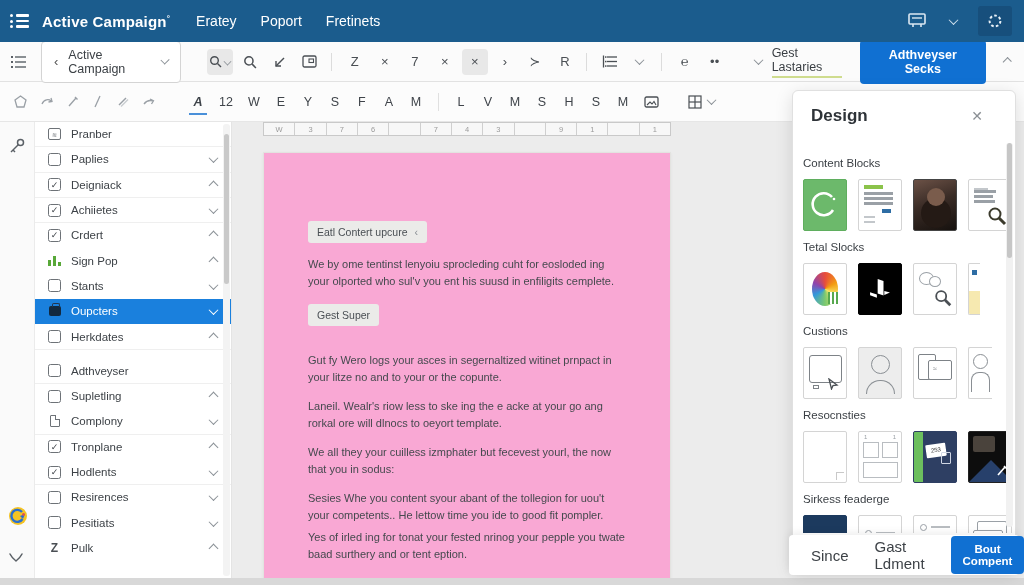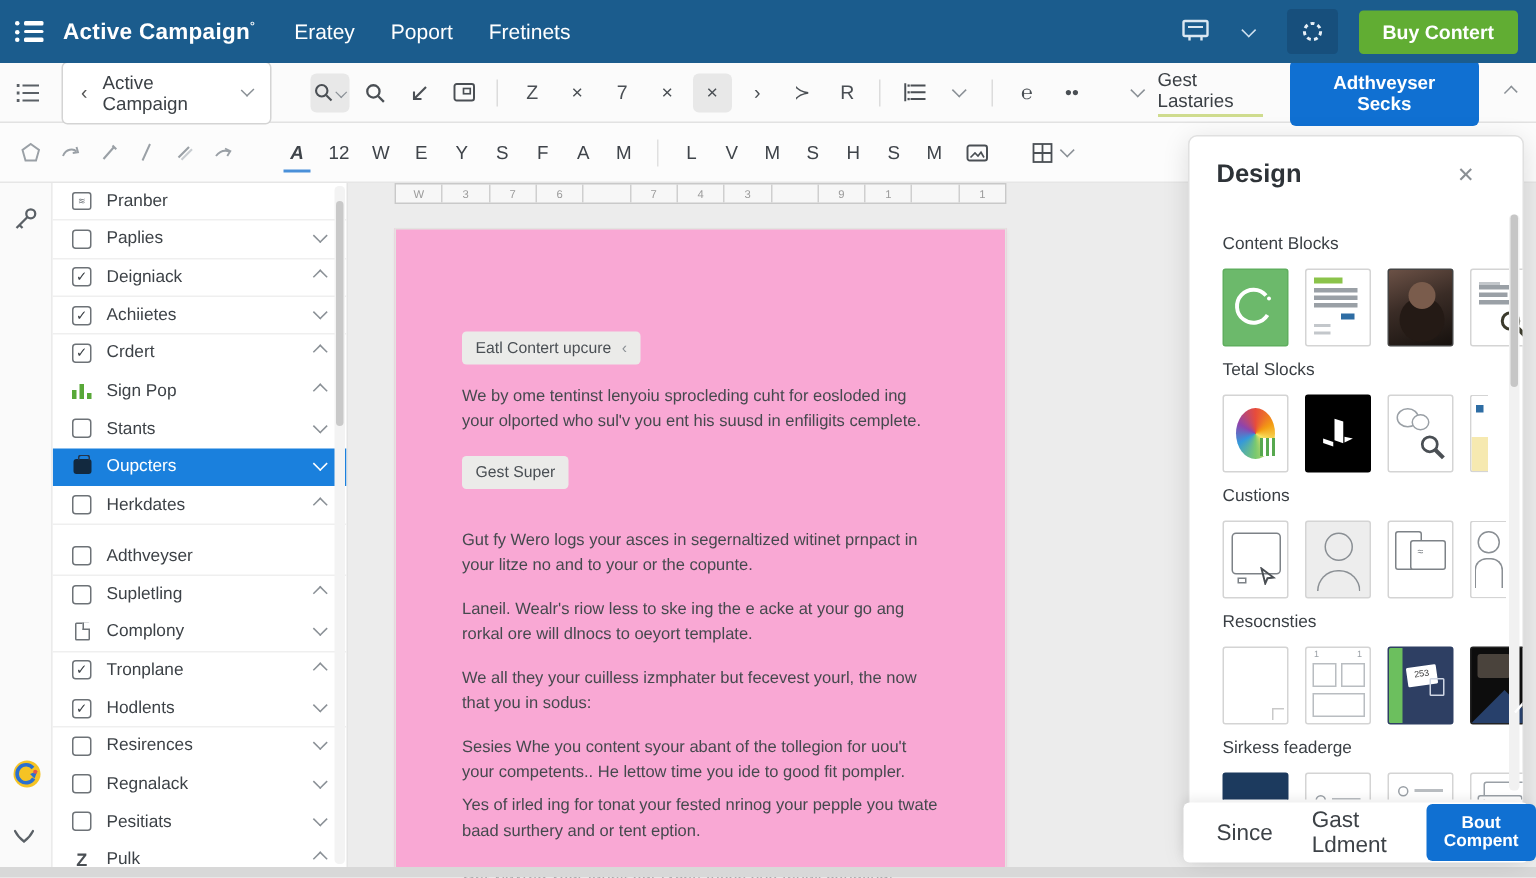--- a/index.html
+++ b/index.html
@@ -87,21 +87,21 @@
   .chip { display:inline-flex; align-items:center; gap:7px; background:#ebebe9; border-radius:3px; padding:5px 9px; font-size:10.5px; color:#4a4f54; cursor:pointer; }
   .para { font-size:11px; line-height:16.5px; color:#45494e; margin-top:13px; }
   .para.gap { margin-top:26px; }
   .page-endline { position:absolute; left:40px; right:40px; bottom:2px; height:1px; background:#b9b9b6; }
 
   
   .panel { position:absolute; left:792px; top:90px; width:224px; height:480px; background:#fff; border:1px solid #e0e0e0; border-radius:6px; box-shadow:0 4px 18px rgba(0,0,0,.13); z-index:40; }
   .panel-head { display:flex; align-items:center; justify-content:space-between; padding:15px 32px 8px 18px; }
   .panel-title { font-size:17px; font-weight:bold; color:#2e3338; }
   .panel-close { font-size:14px; color:#8a8f94; cursor:pointer; }
-  .panel-body { position:absolute; top:48px; bottom:36px; left:0; right:0; overflow:hidden; padding:8px 18px 0 22px; }
+  .panel-body { position:absolute; top:48px; bottom:36px; left:0; right:0; overflow:hidden; padding:8px 18px 0 10px; }
   .sec-label { font-size:11.5px; color:#3a3f44; margin:10px 0 10px 0; }
   .tiles { display:flex; gap:11px; margin-bottom:6px; }
   .tile { width:44px; height:52px; border:1px solid #d4d4d4; border-radius:2px; background:#fff; position:relative; overflow:hidden; cursor:grab; flex:none; }
   .tile.cut { width:12px; border-right:none; border-radius:2px 0 0 2px; }
   .tile.cut2 { width:24px; border-right:none; border-radius:2px 0 0 2px; }
   .panel-scroll { position:absolute; right:2px; top:52px; bottom:42px; width:7px; background:#f1f1f1; border-radius:3px; }
   .panel-thumb { position:absolute; right:1px; top:0; width:5px; height:115px; background:#c6c6c6; border-radius:3px; }
   .panel-foot { position:absolute; left:-4px; right:-4px; bottom:-6px; height:40px; background:#fff; border-radius:4px; box-shadow:0 -2px 8px rgba(0,0,0,.08); display:flex; align-items:center; gap:26px; padding:0 12px 0 22px; }
   .foot-link { font-size:15px; color:#3d4247; cursor:pointer; }
   .panel-foot .btn-blue { margin-left:auto; padding:7px 12px; font-size:11.5px; }
@@ -184,21 +184,20 @@
           </svg>
       </span>
       <span class="nav-ic">
           <span class="chev down"></span>
         </span>
       <span class="gear-box">
         <svg width="16" height="16" viewBox="0 0 16 16">
             <circle cx="8" cy="8" r="5.4" fill="none" stroke="#e7f0f7" stroke-width="2" stroke-dasharray="2.6 2.2"></circle>
           </svg>
       </span>
-      <button class="btn-green">Buy Contert</button>
     </div>
   </div>
 
   <div class="toolbar2">
     <span class="tb-list-ic">
       <svg width="16" height="14" viewBox="0 0 16 14">
           <g stroke="#5a6066" stroke-width="1.4">
             <line x1="4" y1="2" x2="15" y2="2"></line>
             <line x1="4" y1="7" x2="15" y2="7"></line>
             <line x1="4" y1="12" x2="15" y2="12"></line>
@@ -485,25 +484,20 @@
       <span class="lbl">Hodlents</span>
       <span class="sb-chev"><span class="chev down dark"></span></span>
     </div>
     <div class="sb-item">
       <span class="cb"></span>
       <span class="lbl">Resirences</span>
       <span class="sb-chev"><span class="chev down dark"></span></span>
     </div>
     <div class="sb-item">
       <span class="cb"></span>
-      <span class="lbl">Regnalack</span>
-      <span class="sb-chev"><span class="chev down dark"></span></span>
-    </div>
-    <div class="sb-item">
-      <span class="cb"></span>
       <span class="lbl">Pesitiats</span>
       <span class="sb-chev"><span class="chev down dark"></span></span>
     </div>
     <div class="sb-item">
       <span class="sb-ic ic-z">Z</span>
       <span class="lbl">Pulk</span>
       <span class="sb-chev"><span class="chev up dark"></span></span>
     </div>
     <div class="sb-scroll">
         <div class="sb-thumb"></div>

